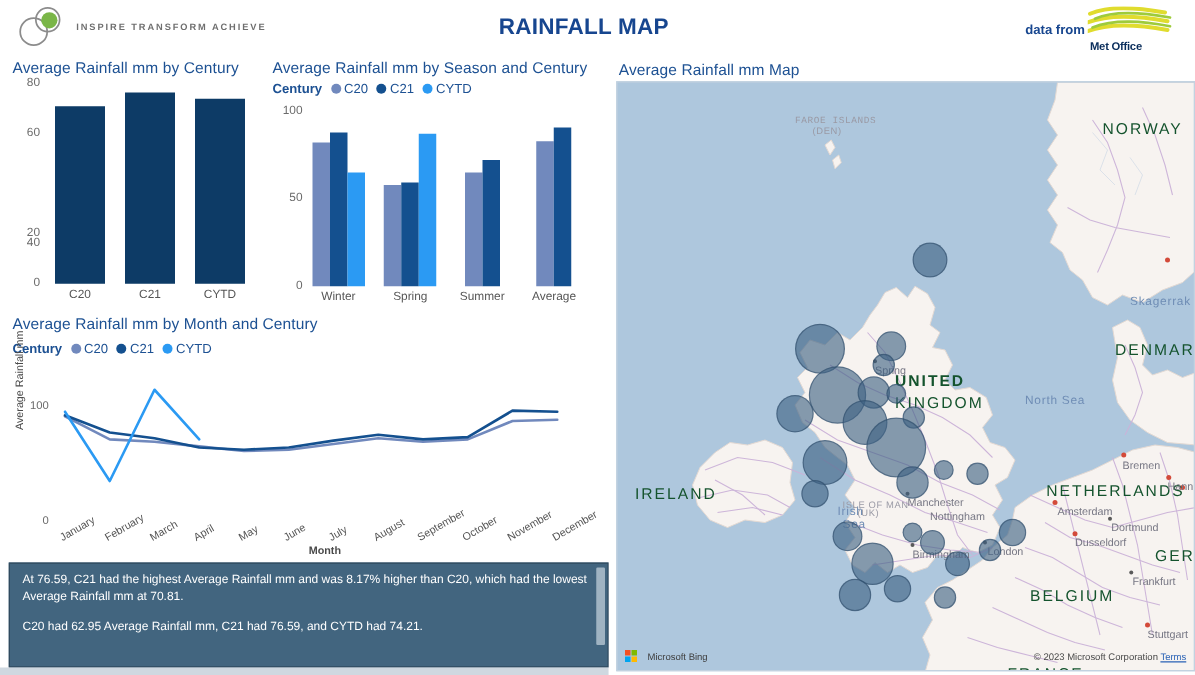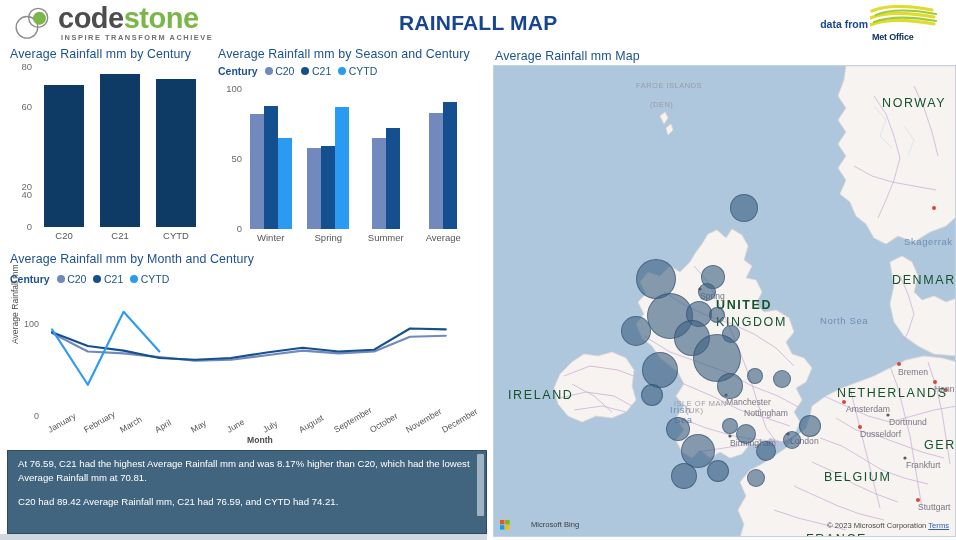--- a/index.html
+++ b/index.html
@@ -16,21 +16,21 @@
   .logo-wrap { position: absolute; left: 14px; top: 4px; display: flex; align-items: center; }
   .logo-mark { width: 38px; height: 34px; margin-right: 6px; }
   .logo-text { line-height: 1; }
   .logo-word { font-size: 29px; font-weight: bold; letter-spacing: -0.5px; }
   .logo-code { color: #4d4d4d; }
   .logo-stone { color: #7ab648; }
   .logo-tag { font-size: 7.4px; color: #6f6f6f; letter-spacing: 1.55px; margin-top: 1px; padding-left: 3px; font-weight: 600; }
 
   #main-title {
     position: absolute; left: 399px; top: 11px;
-    font-size: 21px; font-weight: bold; color: #17468f; letter-spacing: 0.2px;
+    font-size: 18px; font-weight: bold; color: #17468f; letter-spacing: 0.2px;
   }
   #data-from {
     position: absolute; right: 88px; top: 18px;
     font-size: 10.5px; font-weight: bold; color: #17468f;
   }
   #met-logo { position: absolute; right: 0px; top: 5px; width: 86px; height: 38px; overflow: hidden; }
   #met-logo .met-name { position: absolute; left: 2px; bottom: 1px; font-size: 9px; font-weight: bold; color: #0b2e5c; letter-spacing: -0.2px; }
 
   
   .panel-title {
@@ -92,44 +92,41 @@
   #map {
     position: absolute; left: 6px; top: 20px; width: 463px; height: 472px;
     background: #aec7dd; overflow: hidden; border: 1px solid #c3d2e0;
   }
   #map svg { position: absolute; left: 0; top: 0; }
   .map-label { position: absolute; color: #14532d; font-size: 12.5px; letter-spacing: 1.6px; white-space: nowrap; }
   .map-label.sea { color: #6f8db5; font-size: 9.5px; letter-spacing: 0.6px; }
   .map-label.small { font-size: 7.5px; letter-spacing: 0.5px; color: #9a9aa5;}
   .map-city { position: absolute; color: #777784; font-size: 8.6px; white-space: nowrap; }
   .bubble { position: absolute; border-radius: 50%; background: rgba(62,97,130,0.62); border: 1px solid rgba(45,75,104,0.55); }
-  #bing-credit { position: absolute; left: 6px; bottom: 6px; display: flex; gap: 21px; }
+  #bing-credit { position: absolute; left: 6px; bottom: 6px; display: flex; align-items: center; gap: 8px; }
   #bing-credit .bing-tiles { width: 10px; height: 10px; position: relative; }
   #bing-credit .bing-label { font-size: 7.6px; color: #3d3d3d; }
   #map-terms { position: absolute; right: 6px; bottom: 6px; font-size: 7.6px; color: #4a4a4a; white-space: nowrap; }
   #map-terms a { color: #2a62b5; text-decoration: underline; }
 
   #bottom-strip { position: absolute; left: 0; top: 534px; width: 487px; height: 6px; background: #cfd8e0; }
 </style>
 </head>
 <body>
 
 <div id="page">
 
   <div id="header">
     <div class="logo-wrap">
       <svg class="logo-mark" viewBox="0 0 44 38">
         <circle cx="15" cy="24" r="12.5" fill="none" stroke="#8c8c8c" stroke-width="1.6"></circle>
         <circle cx="28" cy="13" r="11" fill="none" stroke="#8c8c8c" stroke-width="1.6"></circle>
         <circle cx="29.5" cy="13.5" r="7.5" fill="#7ab648"></circle>
       </svg>
       <div class="logo-text">
-        <div class="logo-word">
-          <span class="logo-code">code</span><span class="logo-stone">stone</span>
-        </div>
         <div class="logo-tag">INSPIRE  TRANSFORM  ACHIEVE</div>
       </div>
     </div>
 
     <div id="main-title">RAINFALL MAP</div>
 
     <div id="data-from">data from</div>
     <div id="met-logo">
       <svg width="86" height="30" viewBox="0 0 86 30">
         <g fill="none" stroke="#e0dc2e" stroke-width="3.2" stroke-linecap="round">
@@ -223,21 +220,21 @@
     <div class="plot" id="c3plot"><div class="ytick" style="top: 114px;">0</div><div class="ytick" style="top: 21.6923px;">100</div><svg width="440" height="120">
           <path d="M 8.0 35.1 L 43.8 53.5 L 79.6 55.4 L 115.4 59.1 L 151.2 62.8 L 187.0 61.8 L 222.8 57.2 L 258.6 52.6 L 294.4 55.4 L 330.2 53.5 L 366.0 38.8 L 401.8 37.8" fill="none" stroke="#7189bd" stroke-width="2.1" stroke-linejoin="round" stroke-linecap="round"></path>
           <path d="M 8.0 34.2 L 43.8 48.0 L 79.6 52.6 L 115.4 60.0 L 151.2 61.8 L 187.0 60.0 L 222.8 54.5 L 258.6 49.8 L 294.4 53.5 L 330.2 51.7 L 366.0 30.5 L 401.8 31.4" fill="none" stroke="#14508f" stroke-width="2.1" stroke-linejoin="round" stroke-linecap="round"></path>
           <path d="M 8.0 31.4 L 43.8 86.8 L 79.6 13.8 L 115.4 53.5" fill="none" stroke="#2b9af3" stroke-width="2.1" stroke-linejoin="round" stroke-linecap="round"></path>
         </svg><div class="xtick" style="left: 2px; top: 128px;">January</div><div class="xtick" style="left: 37.7966px; top: 128px;">February</div><div class="xtick" style="left: 73.5932px; top: 128px;">March</div><div class="xtick" style="left: 109.39px; top: 128px;">April</div><div class="xtick" style="left: 145.186px; top: 128px;">May</div><div class="xtick" style="left: 180.983px; top: 128px;">June</div><div class="xtick" style="left: 216.78px; top: 128px;">July</div><div class="xtick" style="left: 252.576px; top: 128px;">August</div><div class="xtick" style="left: 288.373px; top: 128px;">September</div><div class="xtick" style="left: 324.169px; top: 128px;">October</div><div class="xtick" style="left: 359.966px; top: 128px;">November</div><div class="xtick" style="left: 395.763px; top: 128px;">December</div></div>
   </div>
 
   <div id="narrative">
     <div class="inner" id="narrative-body">
         <p>At 76.59, C21 had the highest Average Rainfall mm and was 8.17% higher than C20, which had the lowest Average Rainfall mm at 70.81.</p>
-        <p>C20 had 89.42 Average Rainfall mm, C21 had 76.59, and CYTD had 74.21.</p>
+        <p>C20 had 62.95 Average Rainfall mm, C21 had 76.59, and CYTD had 74.21.</p>
       </div>
     <div id="narrative-scroll"></div>
   </div>
   <div id="bottom-strip"></div>
 
   <div id="mapcard">
     <div class="panel-title">Average Rainfall mm Map</div>
     <div id="map">
       <svg width="463" height="472" viewBox="0 0 463 472">
 
@@ -324,21 +321,21 @@
           <div class="map-label" style="left: 222px; top: 249px;">KINGDOM</div>
           <div class="map-label" style="left: 14px; top: 322px;">IRELAND</div>
           <div class="map-label" style="left: 343px; top: 320px;">NETHERLANDS</div>
           <div class="map-label" style="left: 330px; top: 404px;">BELGIUM</div>
           <div class="map-label" style="left: 430px; top: 372px;">GERMA</div>
           <div class="map-label" style="left: 312px; top: 466px;">FRANCE</div>
           <div class="map-label sea" style="left: 326px; top: 249px;">North Sea</div>
           <div class="map-label sea" style="left: 176px; top: 338px;">Irish</div>
           <div class="map-label sea" style="left: 180px; top: 348px;">Sea</div>
           <div class="map-label sea" style="left: 410px; top: 170px;">Skagerrak</div>
-          <div class="map-label small" style="left: 142px; top: 15px;">FAROE ISLANDS</div>
+          <div class="map-label small" style="left: 142px; top: 27px; font-family: Liberation Mono, monospace;">FAROE ISLANDS</div>
           <div class="map-label small" style="left: 156px; top: 34px;">(DEN)</div>
           <div class="map-label small" style="left: 180px; top: 333px;">ISLE OF MAN</div>
           <div class="map-label small" style="left: 192px; top: 340px;">(UK)</div>
           <div class="map-city" style="left: 206px; top: 225px;">Spring</div>
           <div class="map-city" style="left: 232px; top: 331px;">Manchester</div>
           <div class="map-city" style="left: 236px; top: 372px;">Birmingham</div>
           <div class="map-city" style="left: 296px; top: 370px;">London</div>
           <div class="map-city" style="left: 250px; top: 342px;">Nottingham</div>
           <div class="map-city" style="left: 404px; top: 301px;">Bremen</div>
           <div class="map-city" style="left: 440px; top: 318px;">Hann</div>

